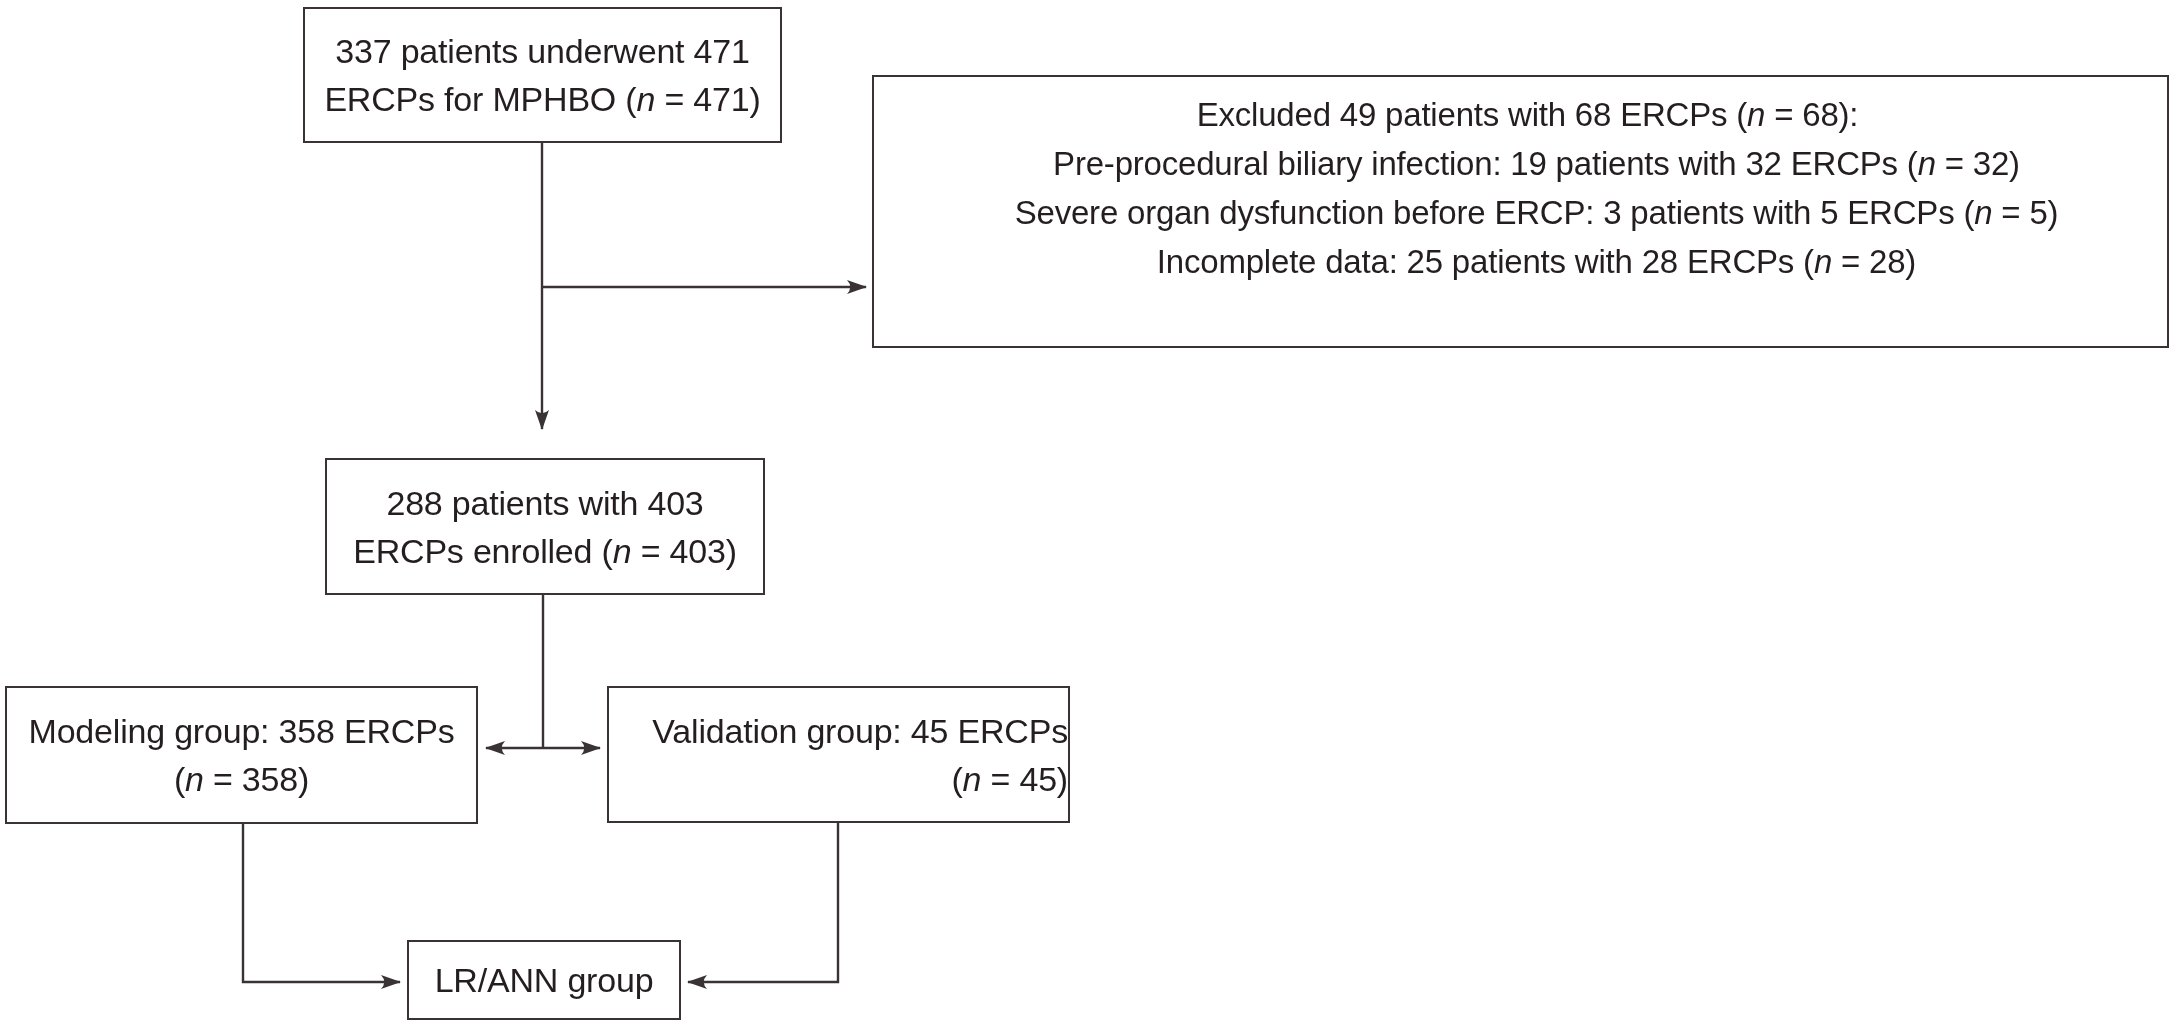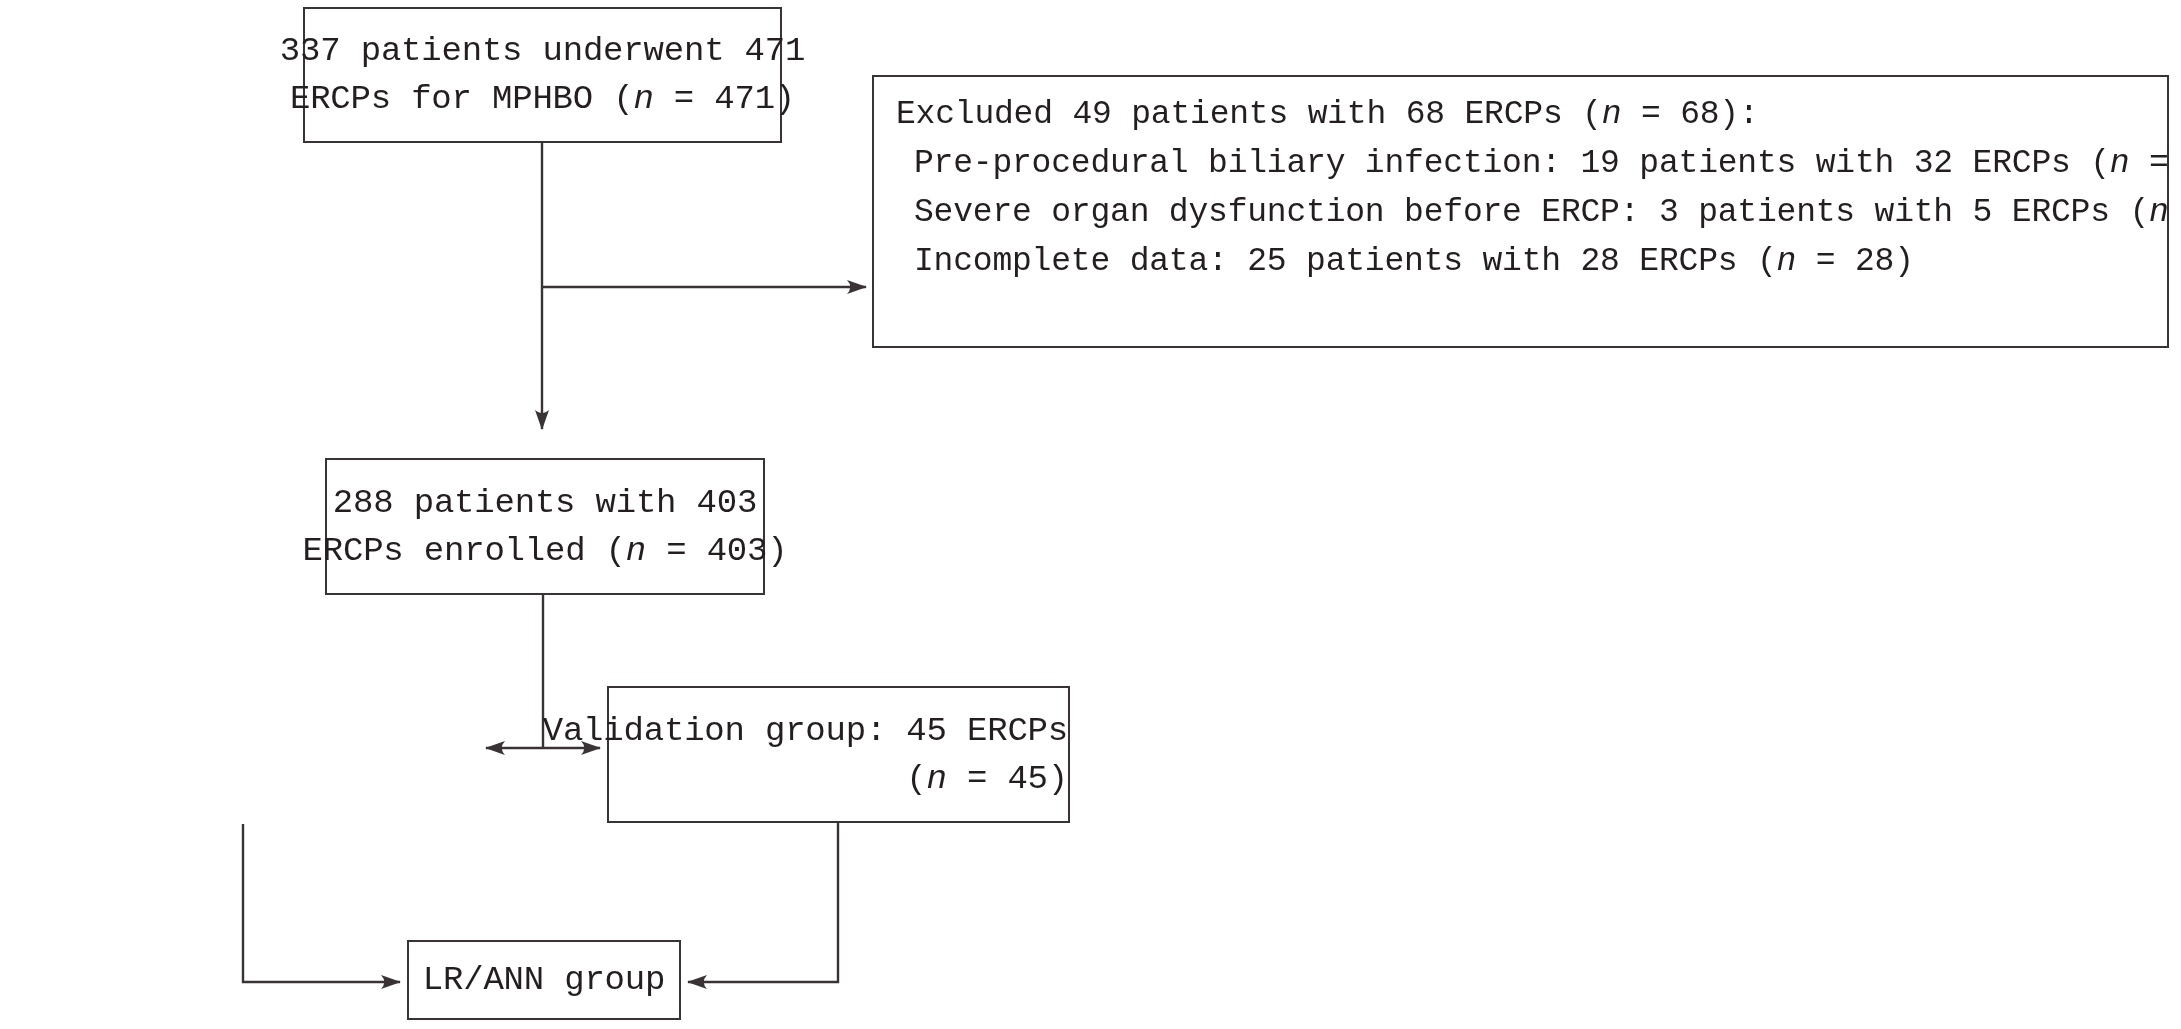--- a/index.html
+++ b/index.html
@@ -36,25 +36,24 @@
     border: 2.5px solid var(--line);
     background: var(--background);
     display: flex;
     flex-direction: column;
     justify-content: center;
     align-items: center;
     text-align: center;
     font-size: 34px;
     line-height: 48px;
     white-space: nowrap;
-    font-family: Liberation Mono, monospace;
   }
   .box--initial    { left: 303px; top: 7px;   width: 479px;  height: 136px; }
   .box--excluded   { left: 872px; top: 75px;  width: 1297px; height: 273px;
-                     justify-content: flex-start; align-items: flex-start;
+                     justify-content: flex-start; align-items: center;
                      text-align: left; padding: 13px 8px 0 22px;
                      font-size: 33px; line-height: 49px; }
   .box--enrolled   { left: 325px; top: 434px; width: 440px;  height: 137px; margin-top: 24px; }
   .box--modeling   { left: 5px;   top: 686px; width: 473px;  height: 138px; }
   .box--validation { left: 607px; top: 686px; width: 463px;  height: 137px; align-items: flex-end; }
   .box--model      { left: 407px; top: 940px; width: 274px;  height: 80px;  }
   .box--excluded .line.indent { padding-left: 18px; }
   .line i { font-style: italic; }
 </style>
 </head>
@@ -94,20 +93,24 @@
     <div class="line indent">Pre-procedural biliary infection: 19 patients with 32 ERCPs (<i>n</i> = 32)</div>
     <div class="line indent">Severe organ dysfunction before ERCP: 3 patients with 5 ERCPs (<i>n</i> = 5)</div>
     <div class="line indent">Incomplete data: 25 patients with 28 ERCPs (<i>n</i> = 28)</div>
   </div>
 
   <div class="box box--enrolled">
     <div class="line">288 patients with 403</div>
     <div class="line">ERCPs enrolled (<i>n</i> = 403)</div>
   </div>
 
+  <div class="box box--modeling">
+    <div class="line">Modeling group: 358 ERCPs</div>
+    <div class="line">(<i>n</i> = 358)</div>
+  </div>
 
   <div class="box box--validation">
     <div class="line">Validation group: 45 ERCPs</div>
     <div class="line">(<i>n</i> = 45)</div>
   </div>
 
   <div class="box box--model">
     <div class="line">LR/ANN group</div>
   </div>
 

